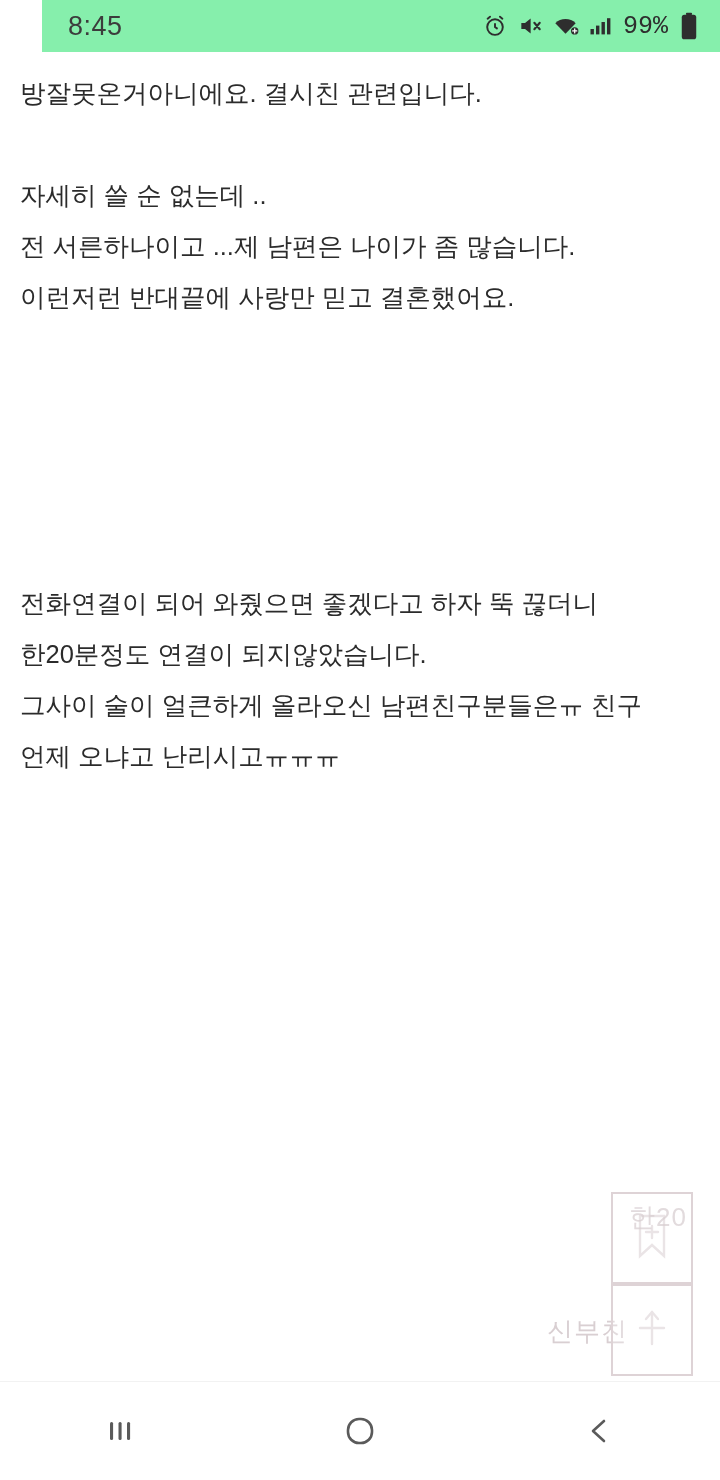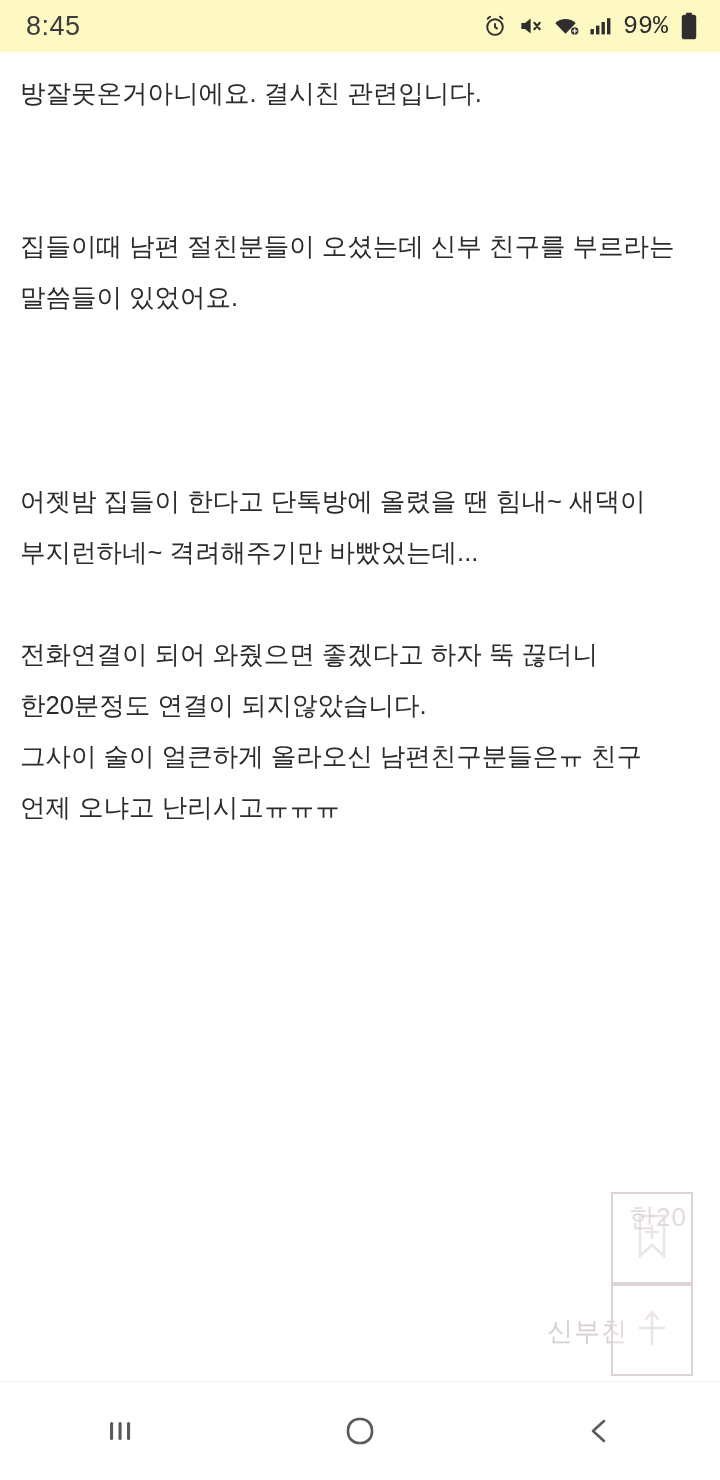--- a/index.html
+++ b/index.html
@@ -16,22 +16,23 @@
   }
 
   
   .status-bar {
     height: 52px;
     display: flex;
     align-items: center;
     justify-content: space-between;
     padding: 0 22px 0 26px;
     box-sizing: border-box;
-    background: #fef9c3;
+    background: #86efac;
     color: #3a3a3a;
+    margin-left: 42px;
   }
   .status-clock {
     font-size: 27px;
     letter-spacing: 0.5px;
     color: #3c3c3c;
   }
   .status-icons {
     display: flex;
     align-items: center;
     gap: 9px;
@@ -163,30 +164,31 @@
     </span>
 
   </div>
 </div>
 
 <div class="content">
 
   <p class="para">방잘못온거아니에요. 결시친 관련입니다.</p>
   <div class="gap"></div>
 
-  <div class="gap"></div>
-
-  <p class="para">집들이때 남편 절친분들이 오셨는데 신부 친구를 부르라는 말씀들이 있었어요.</p>
-  <div class="gap"></div>
-
-  <div class="gap"></div>
-
-  <div class="gap"></div>
-
-  <p class="para">어젯밤 집들이 한다고 단톡방에 올렸을 땐 힘내~ 새댁이 부지런하네~ 격려해주기만 바빴었는데...</p>
+  <p class="para">자세히 쓸 순 없는데 ..
+전 서른하나이고 ...제 남편은 나이가 좀 많습니다.
+이런저런 반대끝에 사랑만 믿고 결혼했어요.</p>
+  <div class="gap"></div>
+
+  <div class="gap"></div>
+
+  <div class="gap"></div>
+
+  <div class="gap"></div>
+
   <div class="gap"></div>
 
   <p class="para">전화연결이 되어 와줬으면 좋겠다고 하자 뚝 끊더니 한20분정도 연결이 되지않았습니다.
 그사이 술이 얼큰하게 올라오신 남편친구분들은ㅠ 친구 언제 오냐고 난리시고ㅠㅠㅠ</p>
 
   <div class="wm-text wm-20">한20</div>
   <div class="wm-text wm-sinbu">신부친</div>
 
   <div class="stamp stamp-top">
     <span class="mark">

